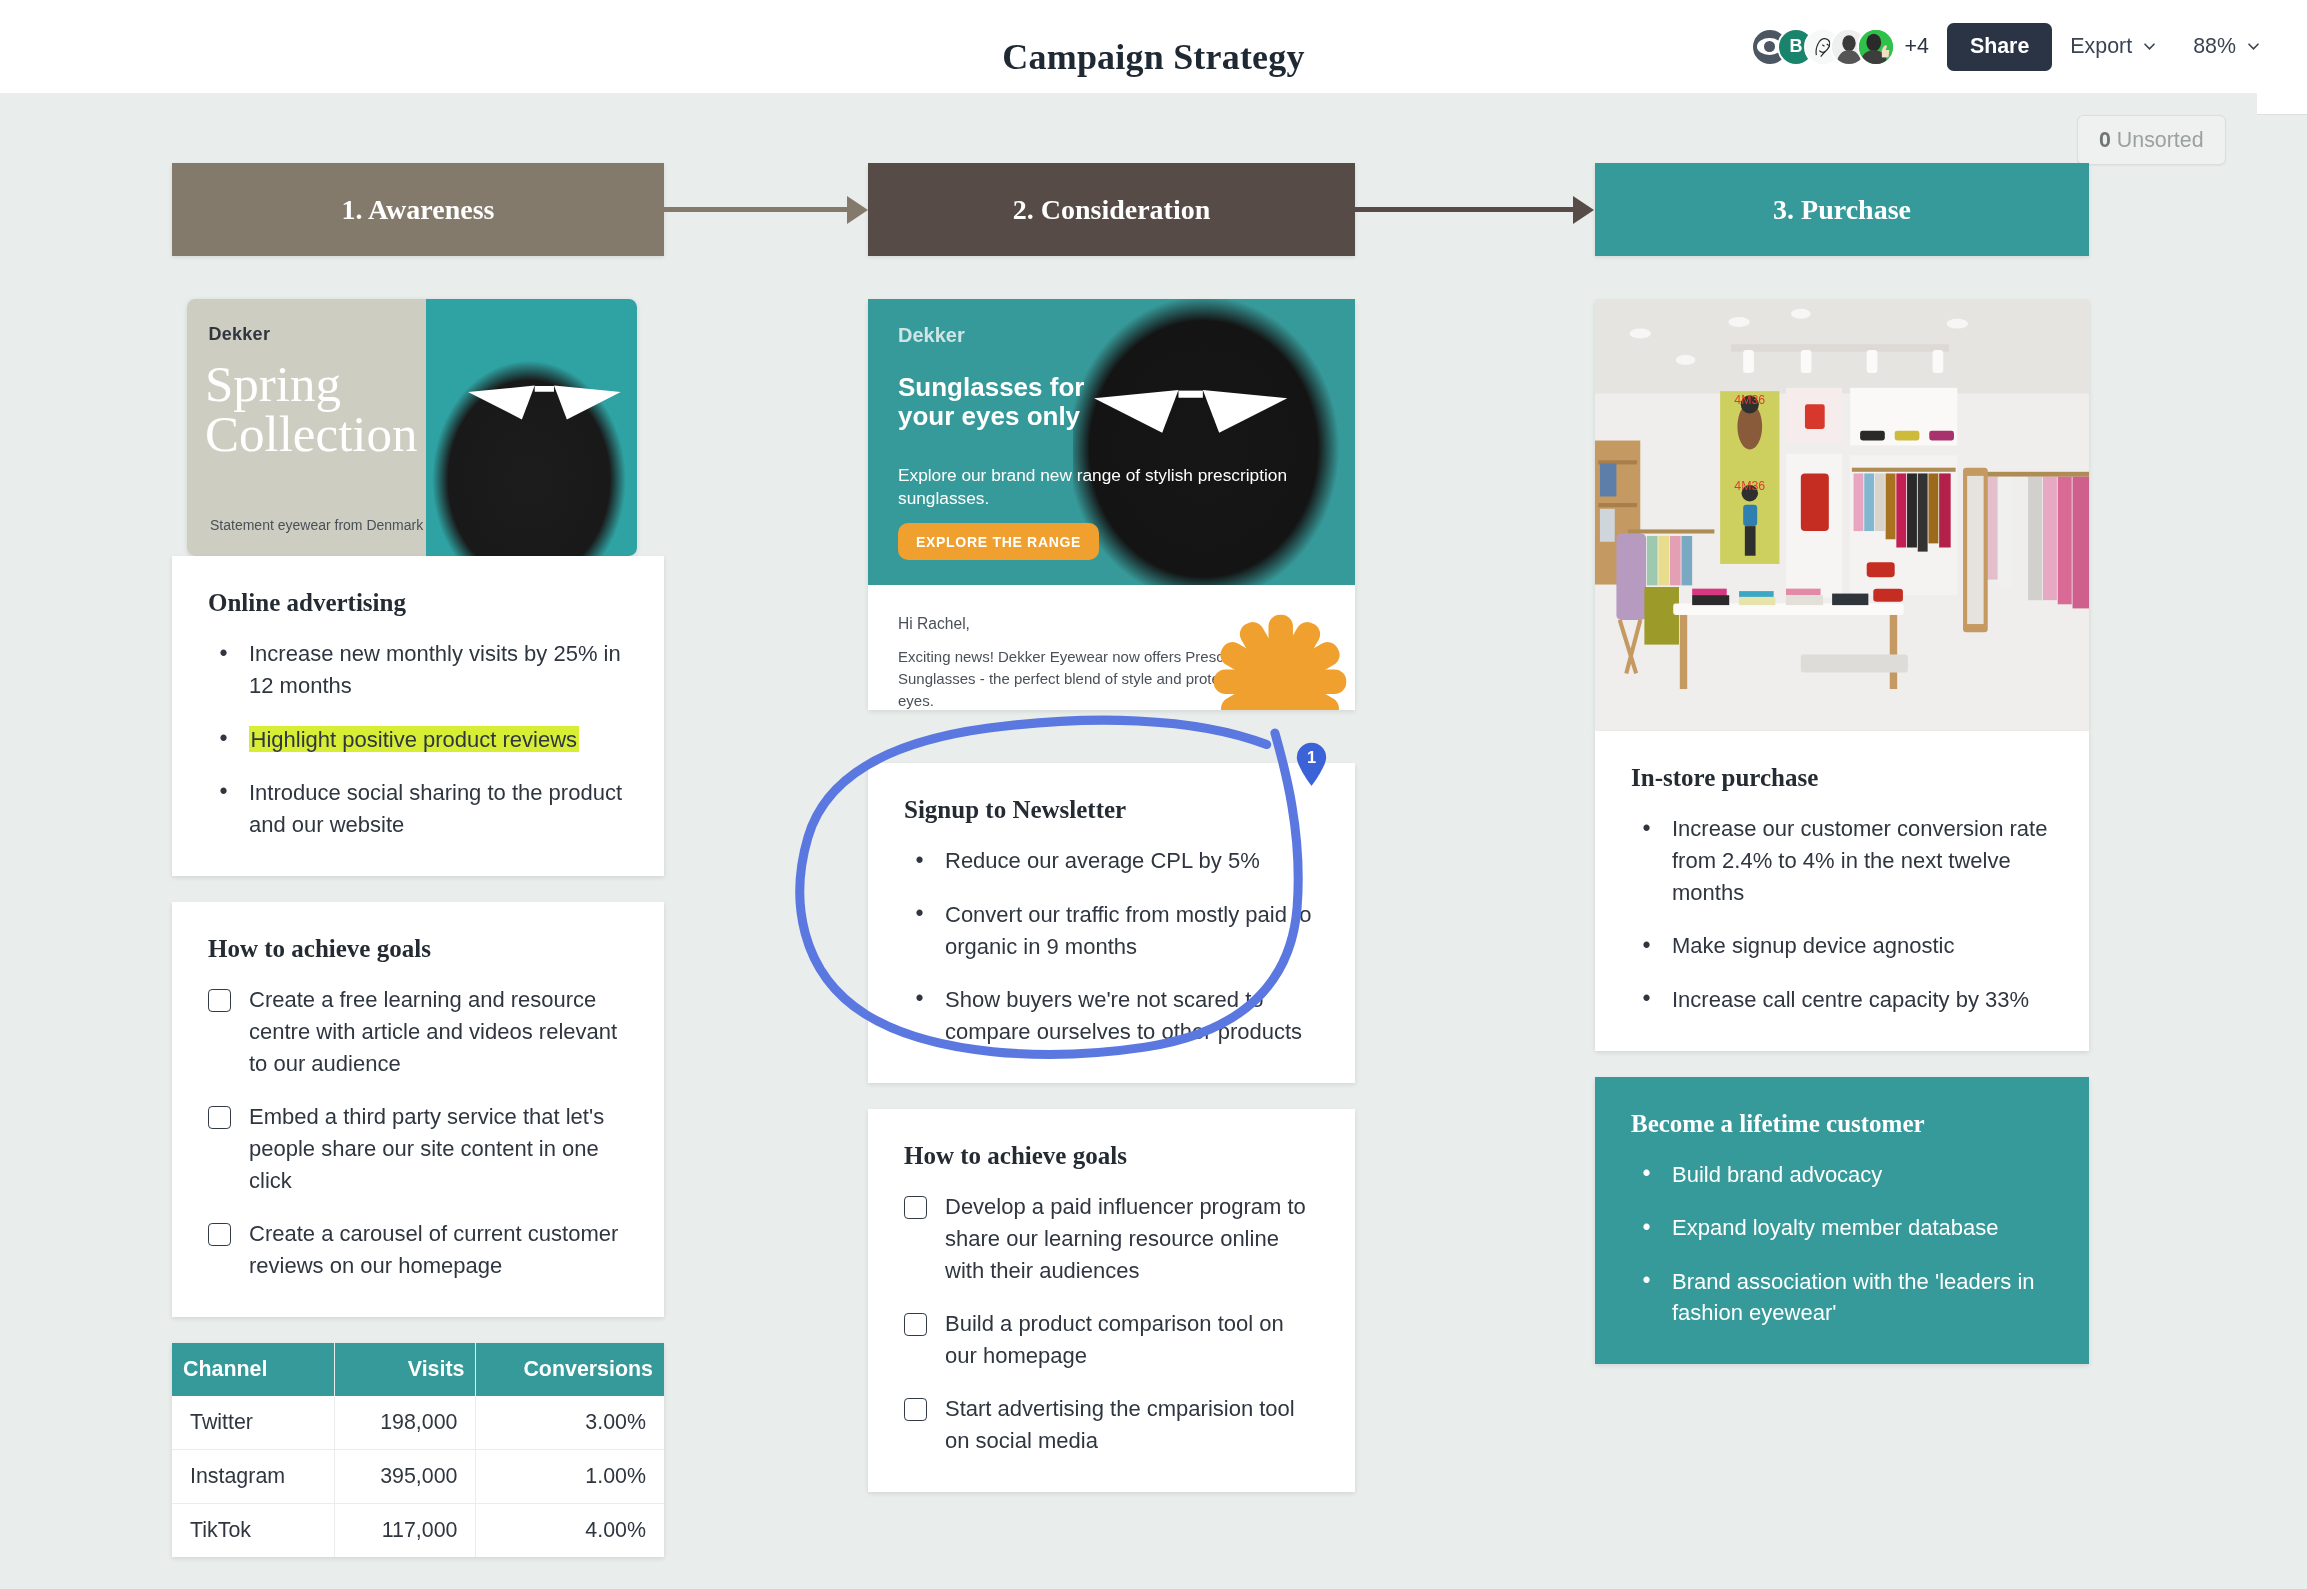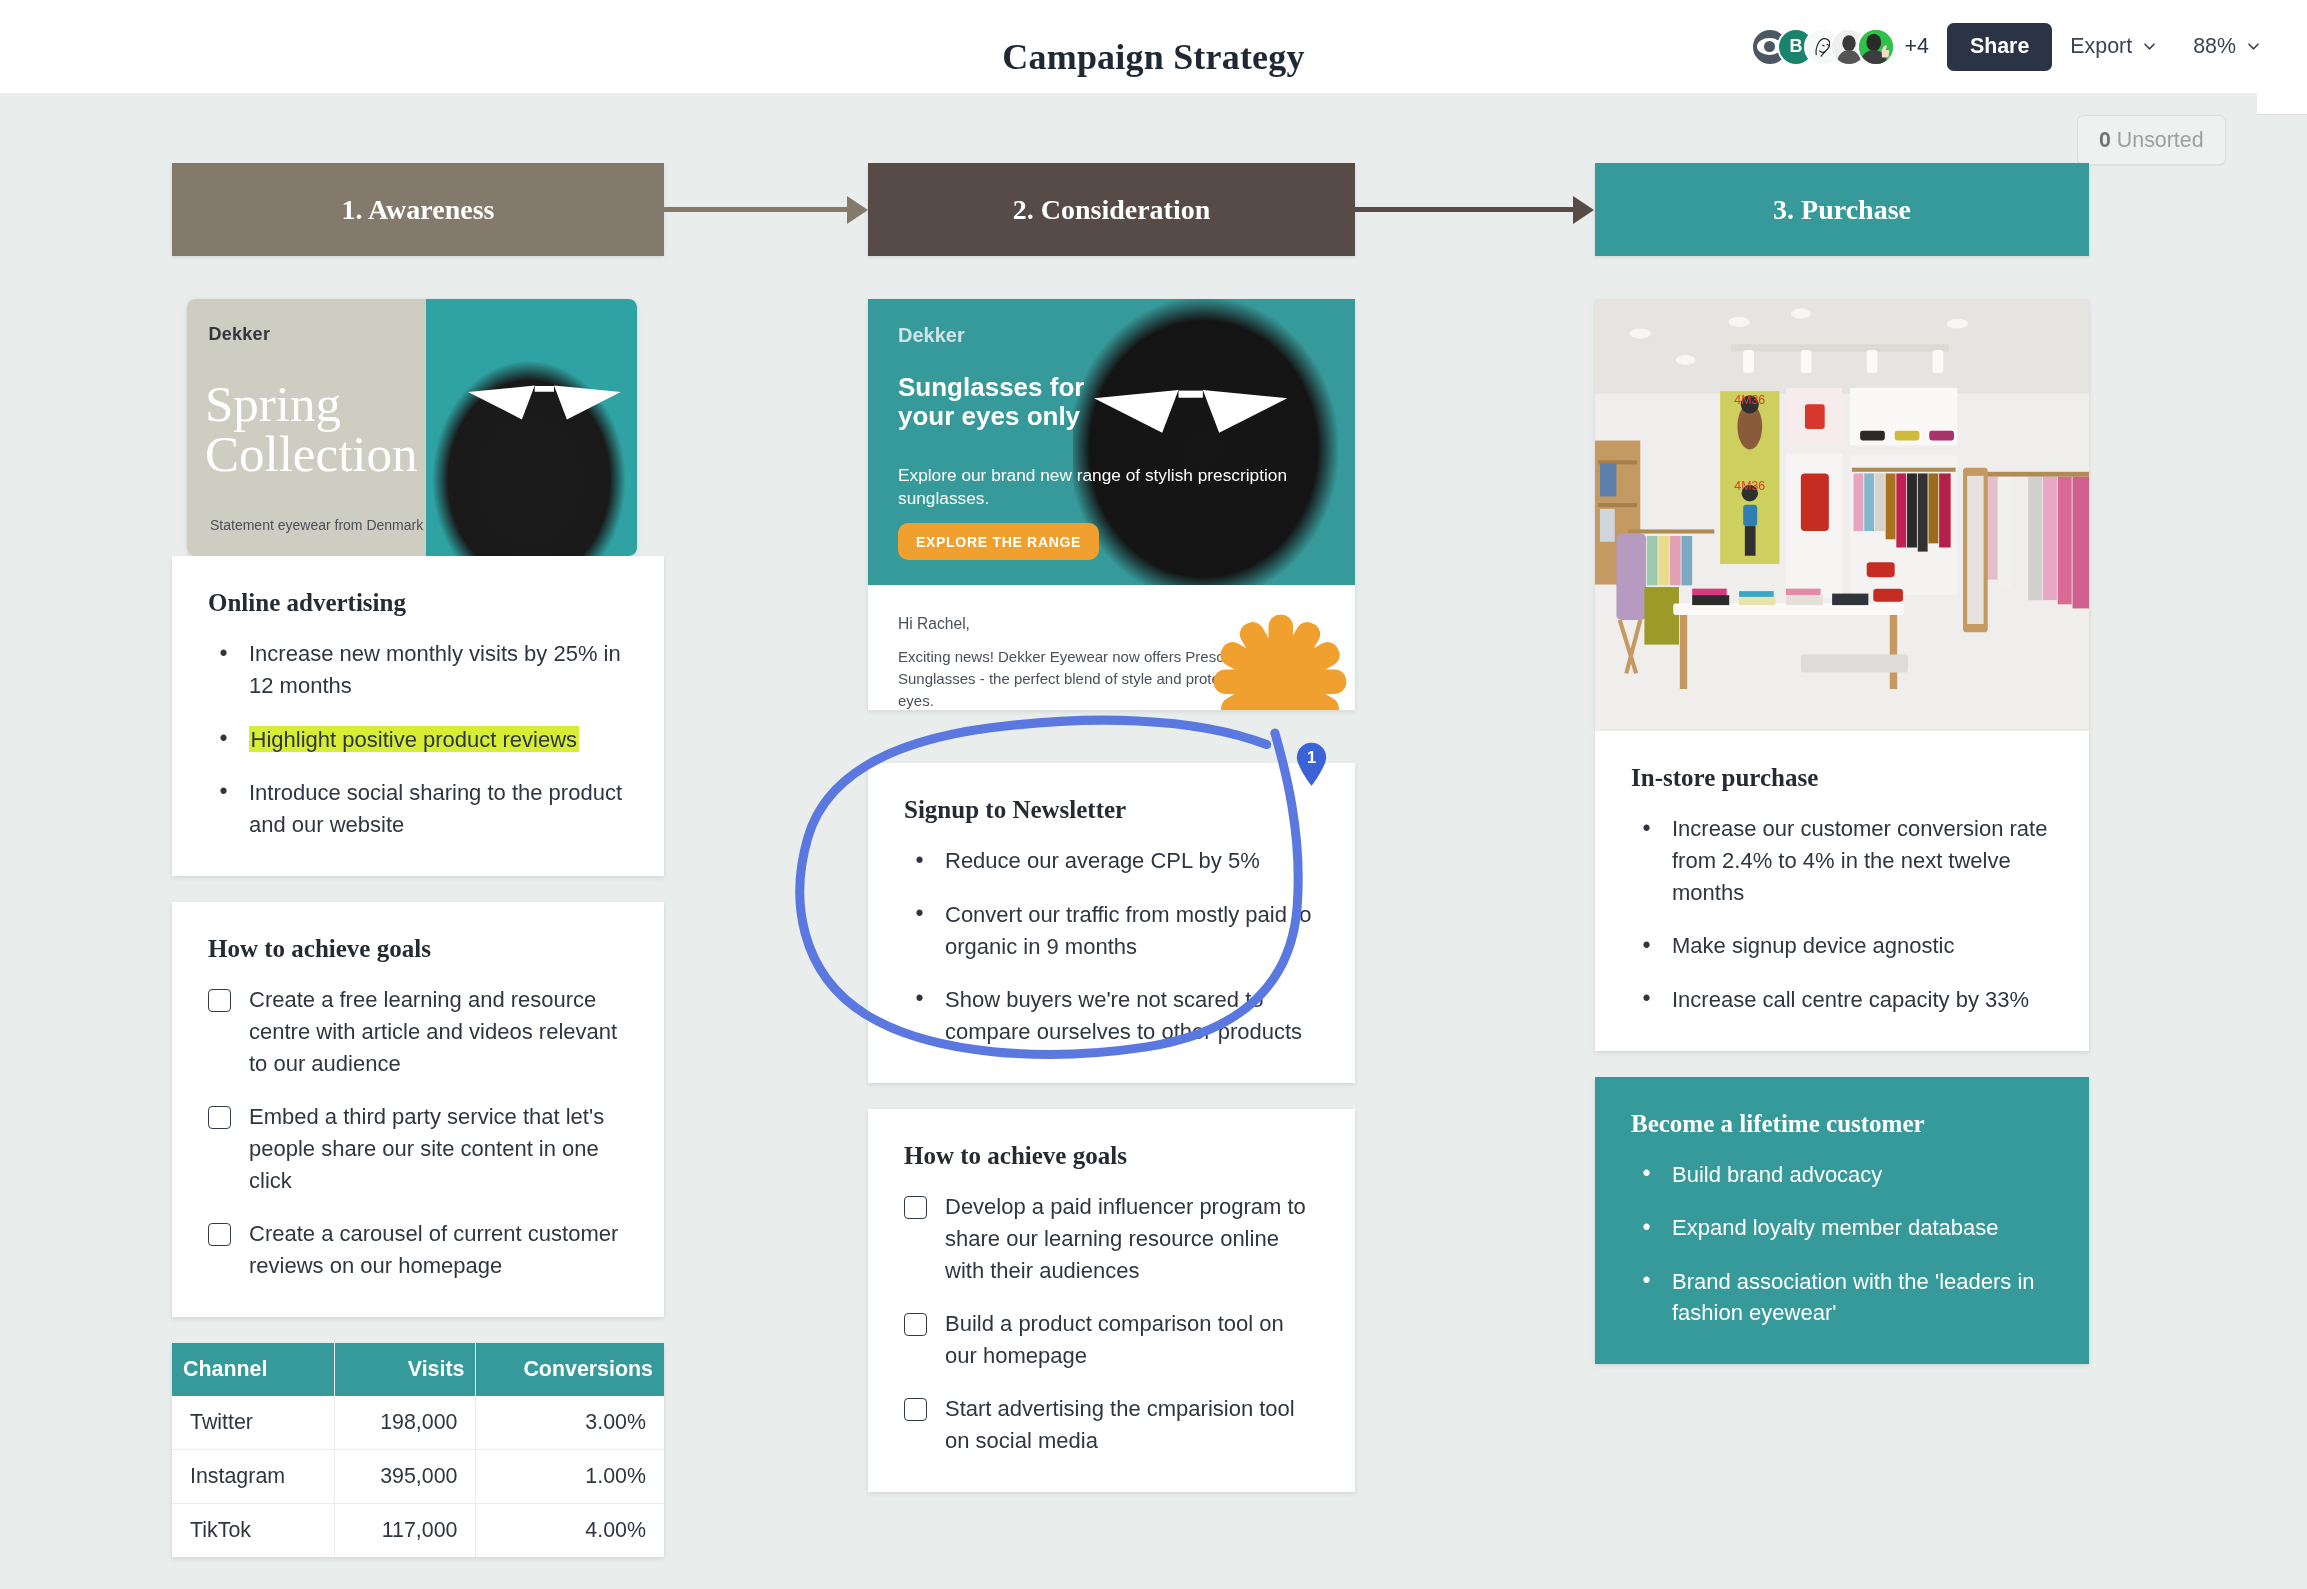--- a/index.html
+++ b/index.html
@@ -215,21 +215,21 @@
     padding: 25px 21.4px; position: relative;
     border-radius: 8.2px 0 0 8.2px;
   }
   #ad-spring .brand {
     font-size: 18px; color: #2f3640; font-weight: 600; letter-spacing: 0.3px;
   }
   #ad-spring .big {
     position: absolute; left: 18px; top: 61px;
     font-family: "Liberation Serif", serif;
     font-size: 51px; line-height: .98; color: #ffffff;
-    white-space: nowrap; z-index: 3; margin-top: 20px;
+    white-space: nowrap; z-index: 3;
   }
   #ad-spring .sub {
     position: absolute; left: 23px; bottom: 23px;
     font-size: 14px; color: #4a5058;
   }
   #ad-spring .right {
     width: 47%; background: #2fa3a3; position: relative;
     border-radius: 0 8.2px 8.2px 0; overflow: hidden;
   }
   .face-dark {

